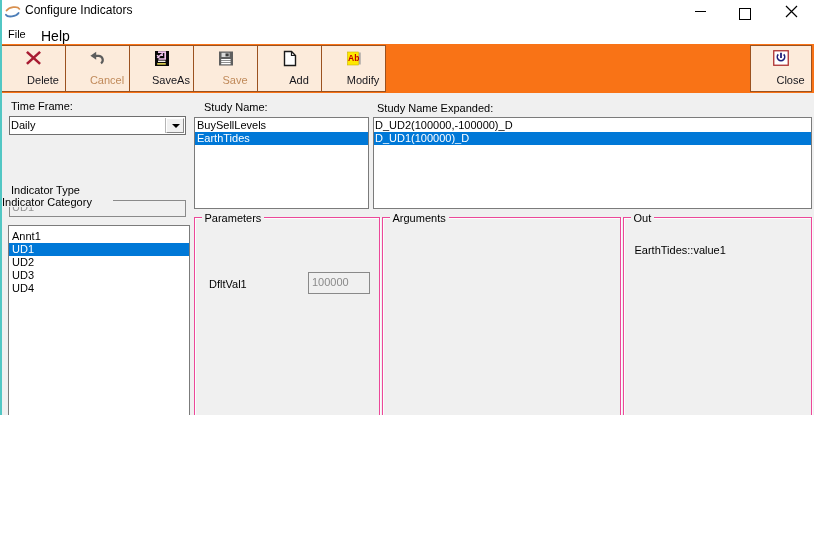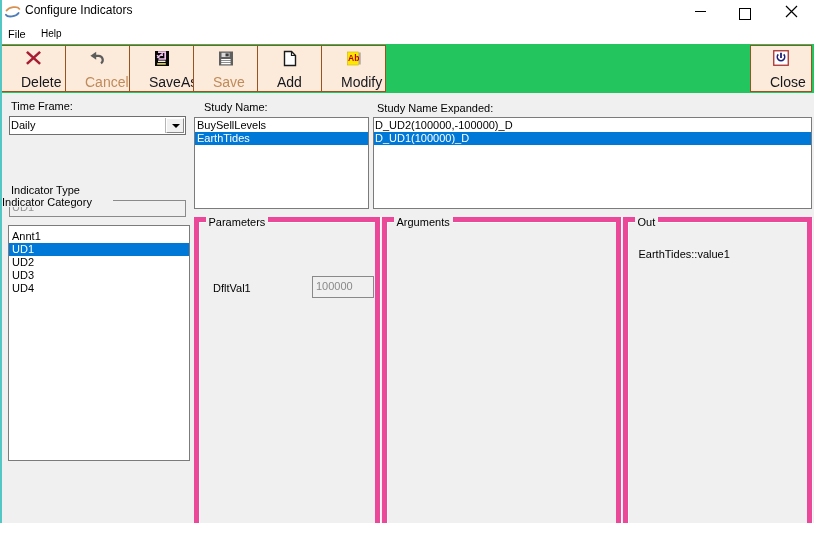--- a/index.html
+++ b/index.html
@@ -1,33 +1,33 @@
 <!DOCTYPE html>
 <html><head>
 <meta charset="utf-8">
 <style>
   html,body{margin:0;padding:0;}
   body{width:814px;height:556px;overflow:hidden;font-family:"Liberation Sans",sans-serif;}
-  #win{position:relative;width:814px;height:523px;background:#22c55e;overflow:hidden;}
+  #win{position:relative;width:814px;height:415px;background:#f97316;overflow:hidden;}
   .abs{position:absolute;}
   .lbl{position:absolute;font-size:11px;color:#000;white-space:nowrap;}
   .tbbtn{position:absolute;top:45px;width:65px;height:47px;background:#fcebdb;border:1.5px solid #9b5220;box-sizing:border-box;}
-  .tbbtn .cap{position:absolute;left:0;right:0;top:27.5px;text-align:left;font-size:14px;color:#16161c;padding-left:19px;}
+  .tbbtn .cap{position:absolute;left:0;right:0;top:27.5px;text-align:center;font-size:11px;color:#16161c;padding-left:19px;}
   .tbbtn .cap.dis{color:#c08a5a;}
   .tbbtn svg{position:absolute;left:50%;top:4px;transform:translateX(-50%);}
   .list{position:absolute;background:#fff;border:1px solid #7b7b7b;box-sizing:border-box;overflow:hidden;}
   .row{height:13px;line-height:13px;font-size:11px;padding-left:3px;color:#000;white-space:nowrap;}
   .row.sel{background:#0078d7;color:#fff;}
   .list.sn .row{padding-left:2px;}
   .list.sne .row{padding-left:1px;}
   .combo{position:absolute;left:9px;width:177px;height:19px;background:#fff;border:1.5px solid #6e6e6e;box-sizing:border-box;}
   .combo .tx{position:absolute;left:1px;top:1.5px;font-size:11px;color:#000;}
   .combo .btn{position:absolute;right:1px;top:1px;bottom:1px;width:16px;background:#f1f1f1;border:1px solid #fff;border-right-color:#888;border-bottom-color:#888;box-shadow:-1px 0 0 #b5b5b5;}
   .combo .arr{position:absolute;right:5px;top:7px;width:0;height:0;border-left:4px solid transparent;border-right:4px solid transparent;border-top:4px solid #000;}
-  .gbox{position:absolute;border:5px solid #ec4899;box-sizing:border-box;box-shadow:1px 1px 0 #fdfdfd, inset 1px 1px 0 #fdfdfd;}
+  .gbox{position:absolute;border:1px solid #ec4899;box-sizing:border-box;box-shadow:1px 1px 0 #fdfdfd, inset 1px 1px 0 #fdfdfd;}
   .gcap{position:absolute;top:-6px;left:6.5px;background:#f0f0f0;padding:0 3px;font-size:11px;color:#000;}
 </style>
 </head>
 <body>
 <div id="win">
 
   <div class="abs" style="left:0;top:0;width:814px;height:44px;background:#ffffff;"></div>
 
   <svg class="abs" style="left:4px;top:6px;" width="18" height="12" viewBox="0 0 18 12">
     <path d="M 2.6 4.6 A 6.9 3.7 -14 0 1 15.3 2.9" fill="none" stroke="#d8904f" stroke-width="1.8" stroke-linecap="round"></path>
@@ -35,21 +35,21 @@
   </svg>
   <div class="abs" style="left:25px;top:2.5px;font-size:12px;color:#000;">Configure Indicators</div>
 
   <div class="abs" style="left:695px;top:11px;width:11px;height:1.4px;background:#000;"></div>
   <div class="abs" style="left:739px;top:8px;width:10px;height:10px;border:1.4px solid #000;"></div>
   <svg class="abs" style="left:785px;top:5px;" width="13" height="13" viewBox="0 0 13 13">
     <path d="M1 1 L12 12 M12 1 L1 12" stroke="#000" stroke-width="1.2"></path>
   </svg>
 
   <div class="abs" style="left:8px;top:28px;font-size:11px;color:#000;">File</div>
-  <div class="abs" style="left:41px;top:28px;font-size:10px;color:#000;">Help</div>
+  <div class="abs" style="left:41px;top:28px;font-size:14px;color:#000;">Help</div>
 
   <div class="tbbtn" style="left:1px;">
     <svg style="top:2px" width="18" height="17" viewBox="0 0 18 17">
       <path d="M1.9 3.9 L15.1 15.9 M15.1 3.9 L1.9 15.9" stroke="#a81c32" stroke-width="2.6" fill="none"></path>
     </svg>
     <div class="cap">Delete</div>
   </div>
   <div class="tbbtn" style="left:65px;">
     <svg width="18" height="17" viewBox="0 0 18 17">
       <path d="M5.5 5.8 L9.5 5.8 A 4.2 4.2 0 0 1 12 13.4" fill="none" stroke="#5c5c5c" stroke-width="2.2"></path>

